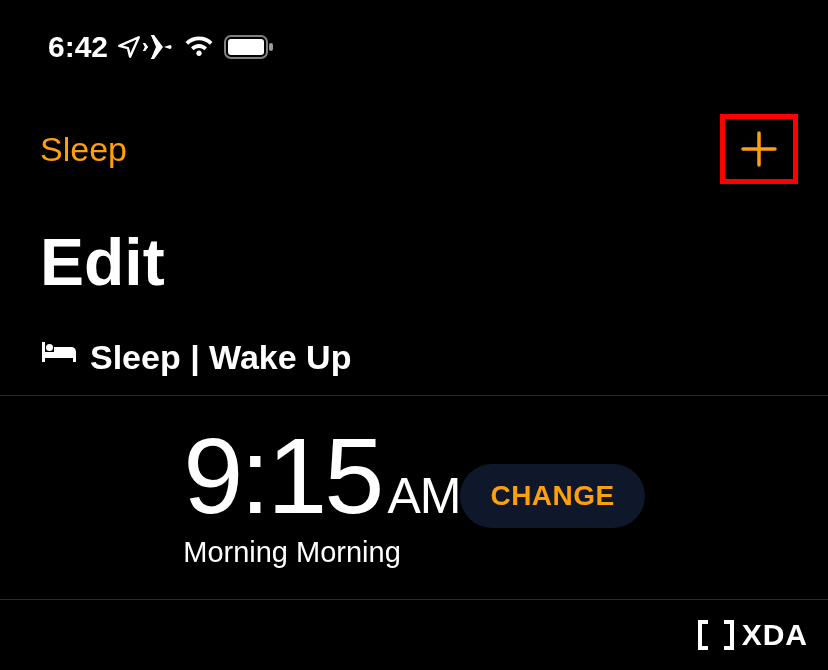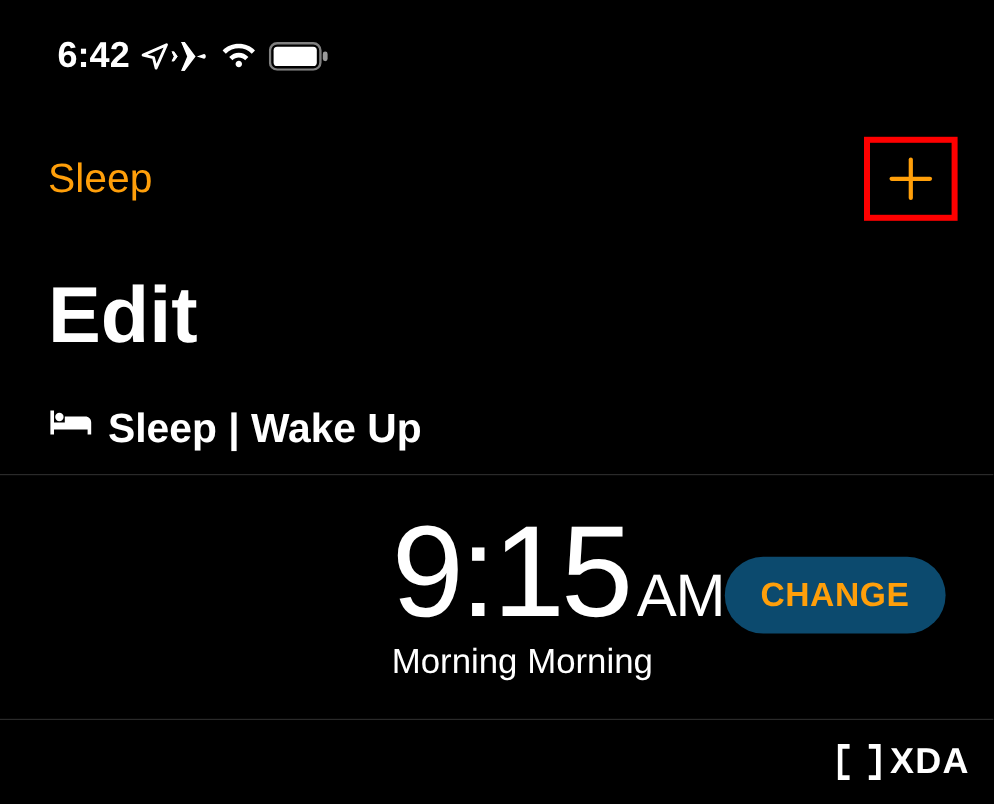--- a/index.html
+++ b/index.html
@@ -78,21 +78,21 @@
       display: flex;
       gap: 12px;
       padding: 38px 40px 18px 40px;
       border-bottom: 1px solid #2a2a2a;
       font-size: 34px;
       font-weight: 600;
       color: #fff;
     }
     .alarm-row {
       display: flex;
-      justify-content: flex-end;
+      justify-content: center;
       align-items: center;
       padding: 26px 40px 30px 40px;
       border-bottom: 1px solid #2a2a2a;
     }
     .alarm-time-wrap {
       display: flex;
       flex-direction: column;
       gap: 6px;
     }
     .time-line {
@@ -112,21 +112,21 @@
       font-weight: 400;
       color: #fff;
       letter-spacing: -1px;
     }
     .time-sub {
       font-size: 29px;
       font-weight: 400;
       color: #fff;
     }
     .change-btn {
-      background: #0c4a6e;
+      background: #0f172a;
       color: #ff9f0a;
       border: none;
       border-radius: 999px;
       padding: 16px 30px;
       font-size: 28px;
       font-weight: 600;
       letter-spacing: 0.5px;
       cursor: pointer;
     }
     .watermark {

